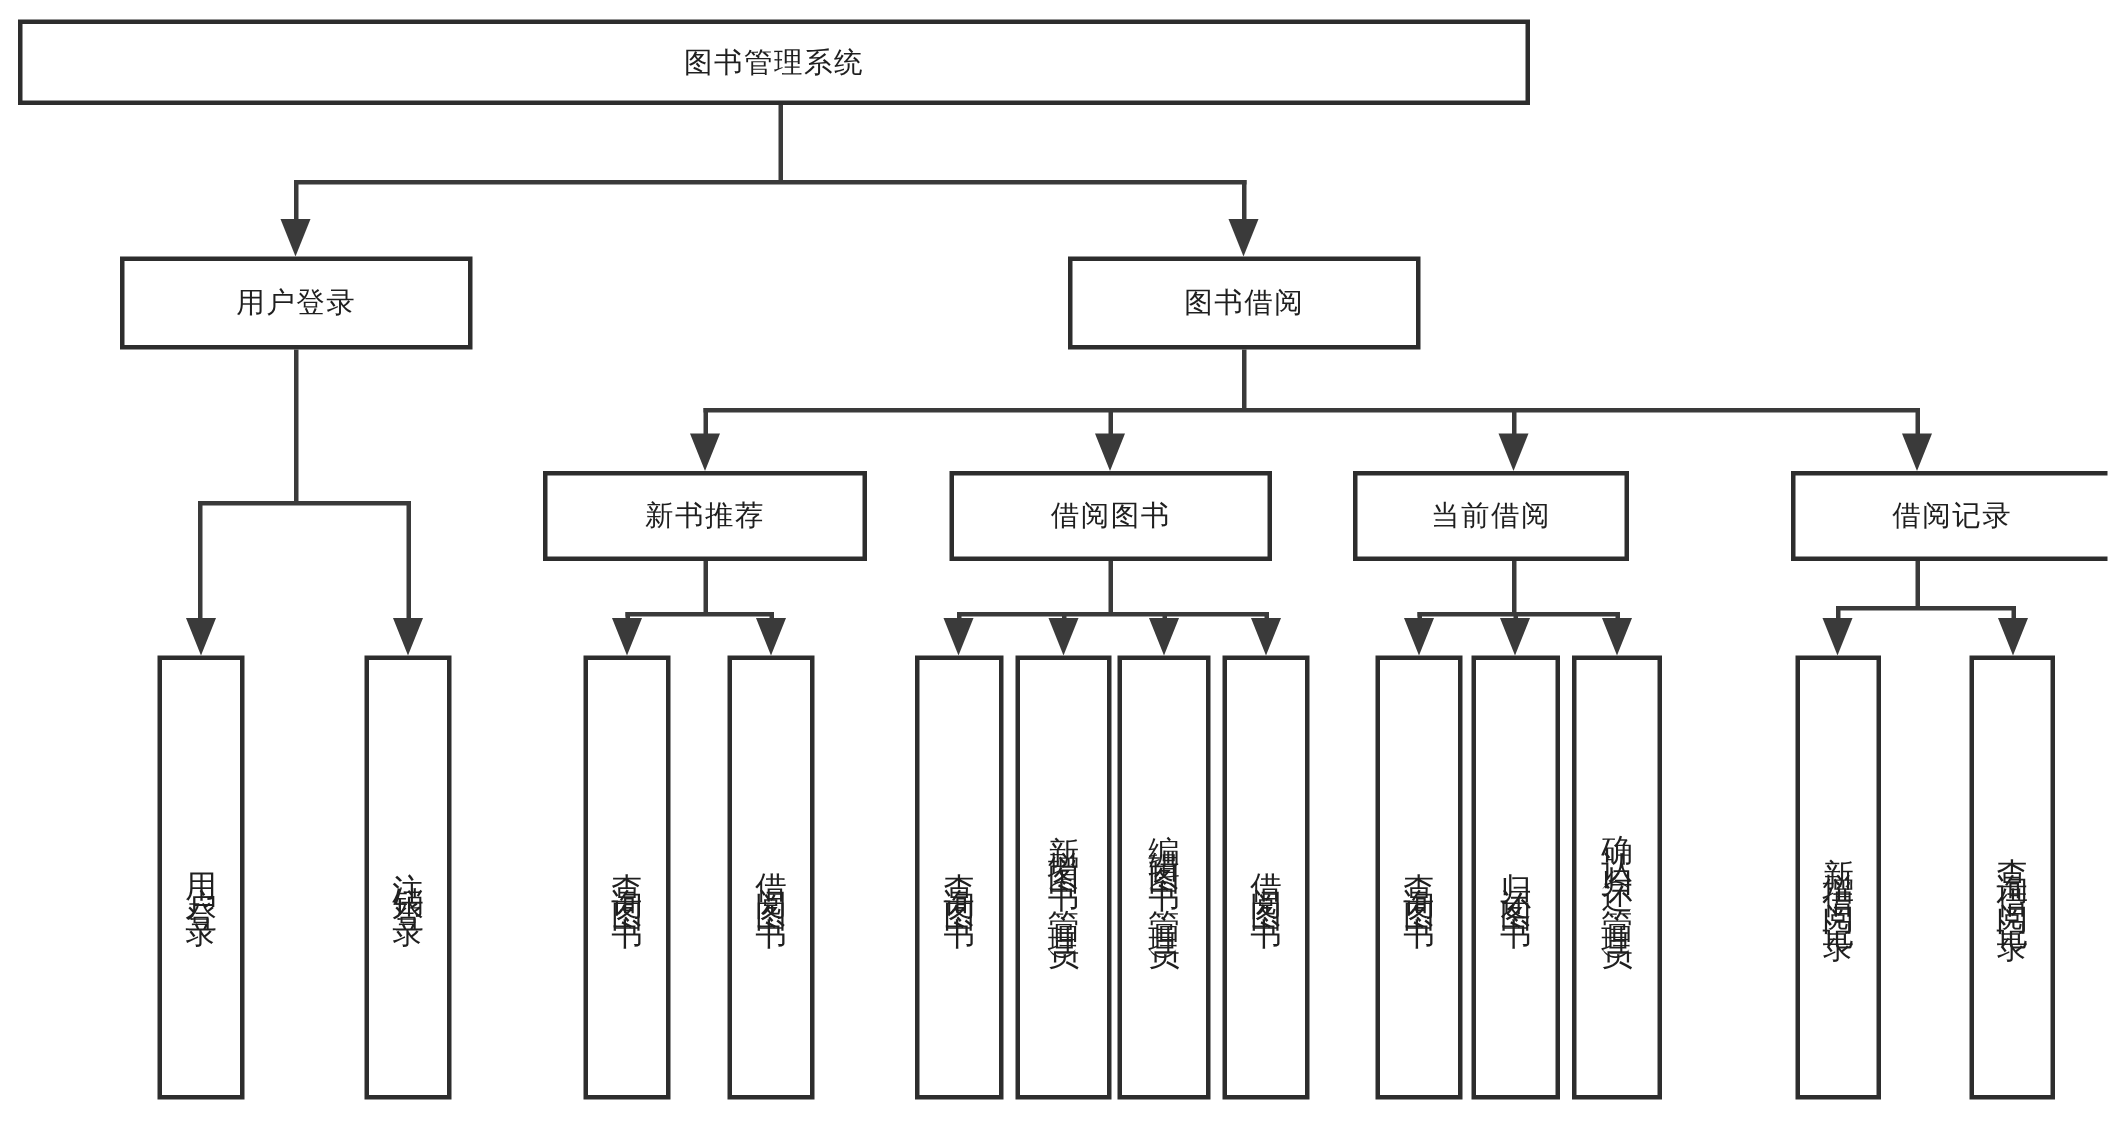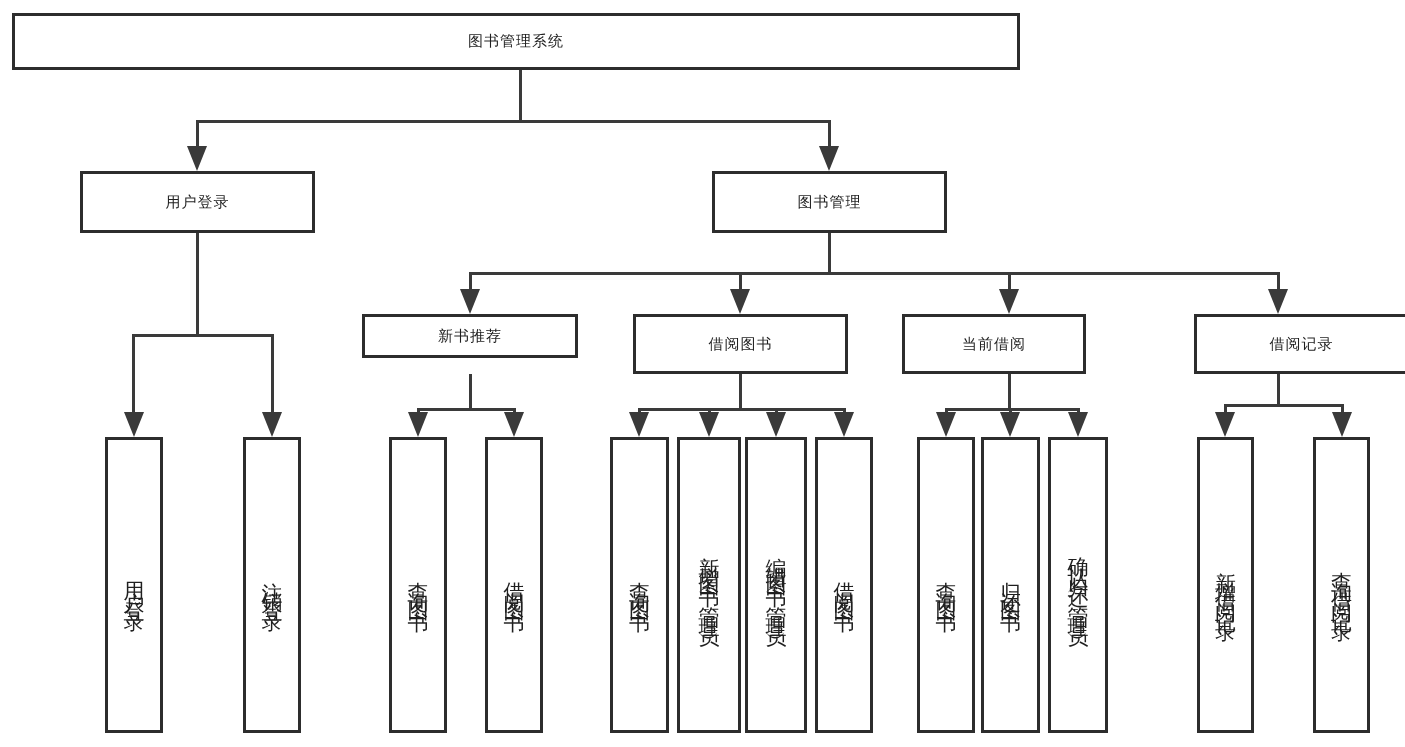--- a/index.html
+++ b/index.html
@@ -23,21 +23,21 @@
   }
   .box {
     position: absolute;
     border: 3px solid var(--border);
     background: #fff;
     display: flex;
     align-items: center;
     justify-content: center;
     color: var(--text);
   }
-  .hbox { font-size: 15px; letter-spacing: 1px; }
+  .hbox { font-size: 19px; letter-spacing: 1px; }
   .leaf span {
     writing-mode: vertical-rl;
     text-orientation: mixed;
     font-size: 21px;
     letter-spacing: 10px;
     color: var(--text);
   }
   .vl { position: absolute; width: 3px; background: var(--line); }
   .hl { position: absolute; height: 3px; background: var(--line); }
   .ah {
@@ -64,24 +64,24 @@
 <div class="canvas">
 
   <div class="box hbox" style="left:12px; top:13px; width:1008px; height:57px">
     <span>图书管理系统</span>
   </div>
 
   <div class="box hbox" style="left:80px; top:171px; width:235px; height:62px">
     <span>用户登录</span>
   </div>
   <div class="box hbox" style="left:712px; top:171px; width:235px; height:62px">
-    <span>图书管理</span>
+    <span>图书借阅</span>
   </div>
 
-  <div class="box hbox" style="left:362px; top:314px; width:216px; height:44px">
+  <div class="box hbox" style="left:362px; top:314px; width:216px; height:60px">
     <span>新书推荐</span>
   </div>
   <div class="box hbox" style="left:633px; top:314px; width:215px; height:60px">
     <span>借阅图书</span>
   </div>
   <div class="box hbox" style="left:902px; top:314px; width:184px; height:60px">
     <span>当前借阅</span>
   </div>
   <div class="box hbox" style="left:1194px; top:314px; width:215px; height:60px">
     <span>借阅记录</span>

